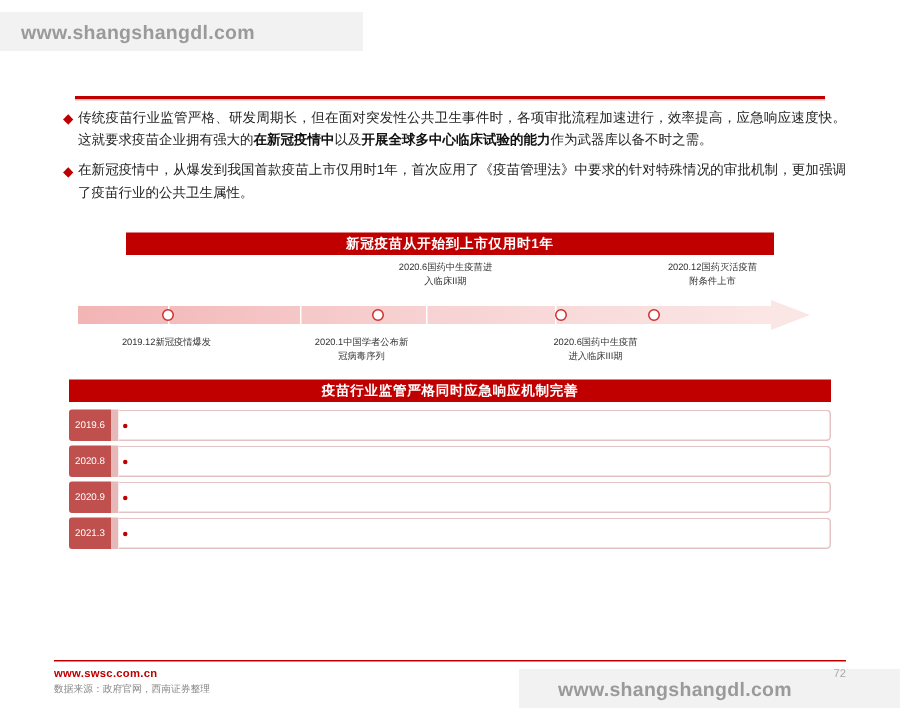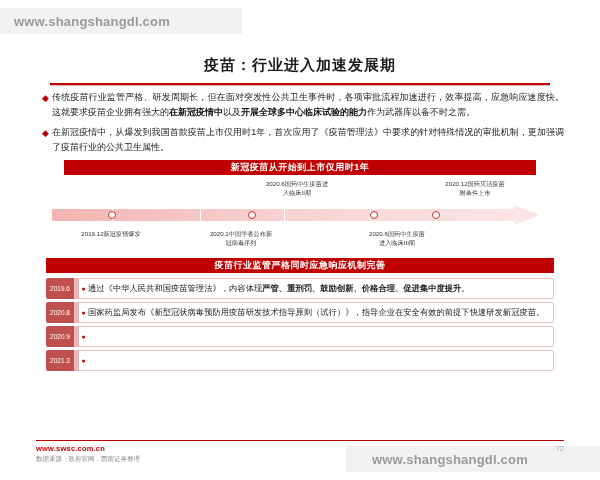--- a/index.html
+++ b/index.html
@@ -105,22 +105,22 @@
   .bullet .txt {
     font-size: 9px;
     line-height: 15px;
     color: #222;
     text-align: justify;
   }
   .b { font-weight: bold; color:#111; }
 
   
   .banner {
-    margin: 5px auto 0 auto;
-    width: 472px;
+    margin: 19px auto 0 auto;
+    width: 432px;
     height: 15px;
     background: #c00000;
     color: #fff;
     font-size: 9px;
     font-weight: bold;
     display: flex;
     align-items: center;
     justify-content: center;
     letter-spacing: .5px;
   }
@@ -294,21 +294,20 @@
 <body>
 
 <div class="page">
 
   <div class="wm wm-top">www.shangshangdl.com</div>
   <div class="wm wm-bottom">www.shangshangdl.com</div>
 
   <div class="slide">
 
     <div class="title-wrap">
-      <div class="title">疫苗：行业进入加速发展期</div>
       <div class="title-rule"></div>
     </div>
 
 
     <div class="bullets">
       <div class="bullet">
         <div class="dot">◆</div>
         <div class="txt">传统疫苗行业监管严格、研发周期长，但在面对突发性公共卫生事件时，各项审批流程加速进行，效率提高，应急响应速度快。这就要求疫苗企业拥有强大的<span class="b">在新冠疫情中</span>以及<span class="b">开展全球多中心临床试验的能力</span>作为武器库以备不时之需。</div>
       </div>
       <div class="bullet">
@@ -350,29 +349,27 @@
     </div>
 
     <div class="banner2">疫苗行业监管严格同时应急响应机制完善</div>
 
     <div class="years">
       <div class="yrow">
         <div class="ybox">2019.6</div>
         <div class="ybar"></div>
         <div class="ytext">
           <div class="dot2"></div>
-          <span>通过《中华人民共和国疫苗管理法》，内容体现<span class="b">严管、重刑罚、鼓励创新、价格合理、促进集中度提升</span>。</span>
         </div>
       </div>
       <div class="yrow">
         <div class="ybox">2020.8</div>
         <div class="ybar"></div>
         <div class="ytext">
           <div class="dot2"></div>
-          <span>国家药监局发布《新型冠状病毒预防用疫苗研发技术指导原则（试行）》，指导企业在安全有效的前提下快速研发新冠疫苗。</span>
         </div>
       </div>
       <div class="yrow">
         <div class="ybox">2020.9</div>
         <div class="ybar"></div>
         <div class="ytext">
           <div class="dot2"></div>
         </div>
       </div>
       <div class="yrow">

